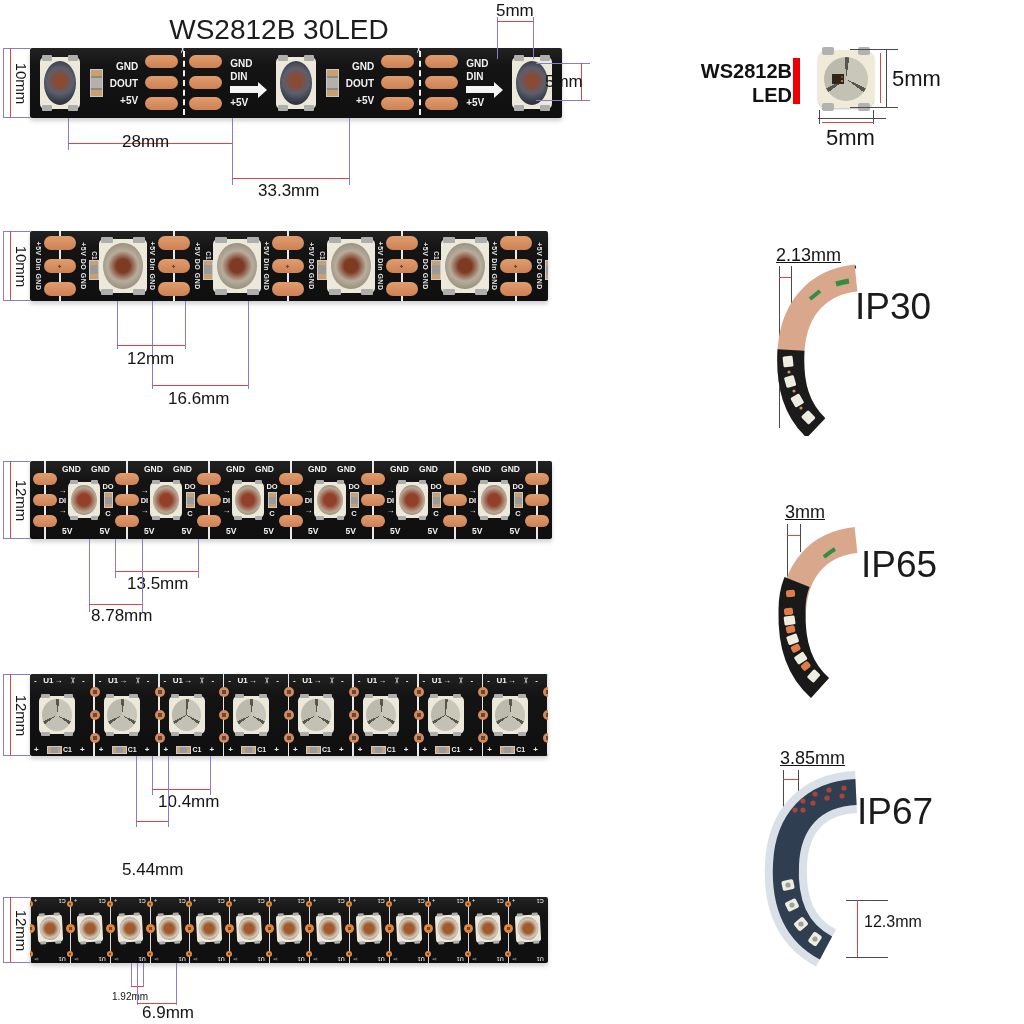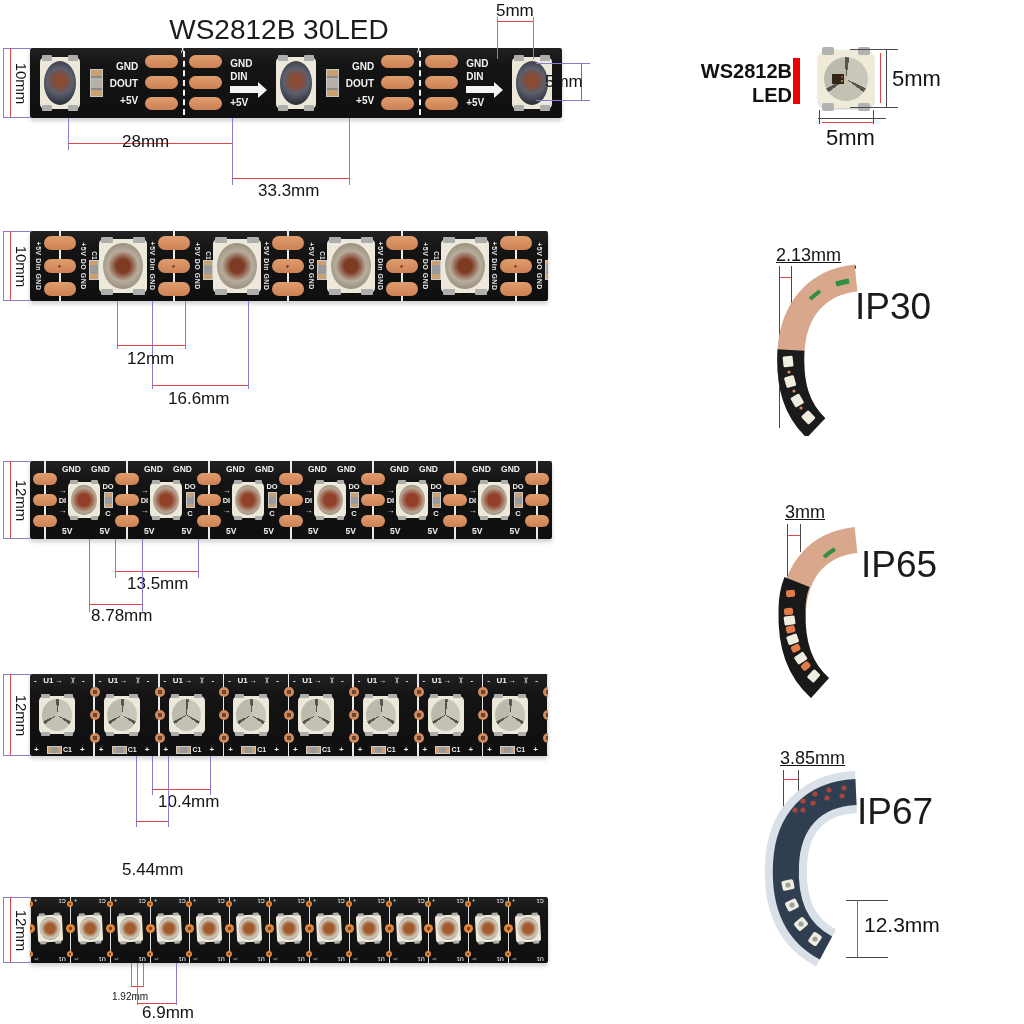--- a/index.html
+++ b/index.html
@@ -36,21 +36,21 @@
   .barrow:after { content:""; position:absolute; right:-9px; top:-4.5px;
                   border-left:9px solid #f4f4f4; border-top:8px solid transparent; border-bottom:8px solid transparent; }
   .vtext { position:relative; flex:none; }
   .vtxt  { position:absolute; left:50%; top:50%; transform:translate(-50%,-50%) rotate(90deg);
            font-size:7px; font-weight:bold; color:#e6e6e6; white-space:nowrap; letter-spacing:.5px; }
   .scis  { color:#fff; display:inline-block; transform:rotate(90deg); }
 
   .chipname { position:absolute; width:112px; text-align:right; font-size:20px; font-weight:bold; color:#111; }
   .iplabel  { position:absolute; font-size:37px; color:#1b1b1b; }
   .mmtext   { position:absolute; font-size:18px; color:#141414; white-space:nowrap;text-decoration:underline; }
-  .mmbig    { position:absolute; font-size:21px; color:#141414; white-space:nowrap; }
+  .mmbig    { position:absolute; font-size:16px; color:#141414; white-space:nowrap; }
 </style>
 </head>
 <body>
 
 <div id="canvas">
 
   <div class="title" style="left:23px;top:14px;">WS2812B 30LED</div>
   <div class="strip" id="strip30" style="left:30px;top:48px;width:512px;height:70px;justify-content:space-between;padding:0 10px;">
       <div class="led" style="width: 40px; height: 52px;">
         <div class="cpad" style="left: 2px; top: -2px; width: 9.6px; height: 5.72px;"></div>

